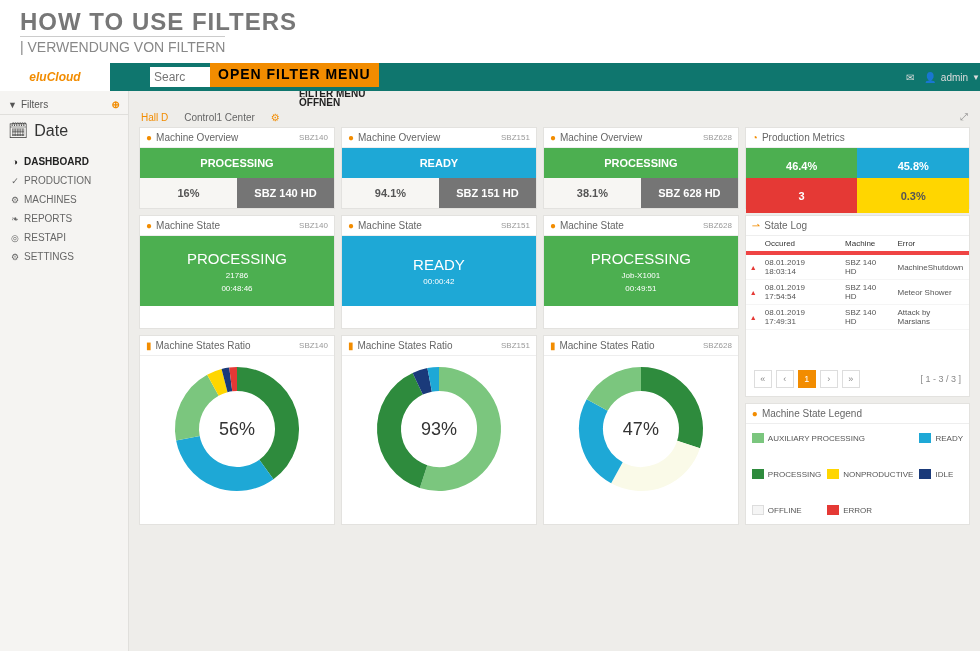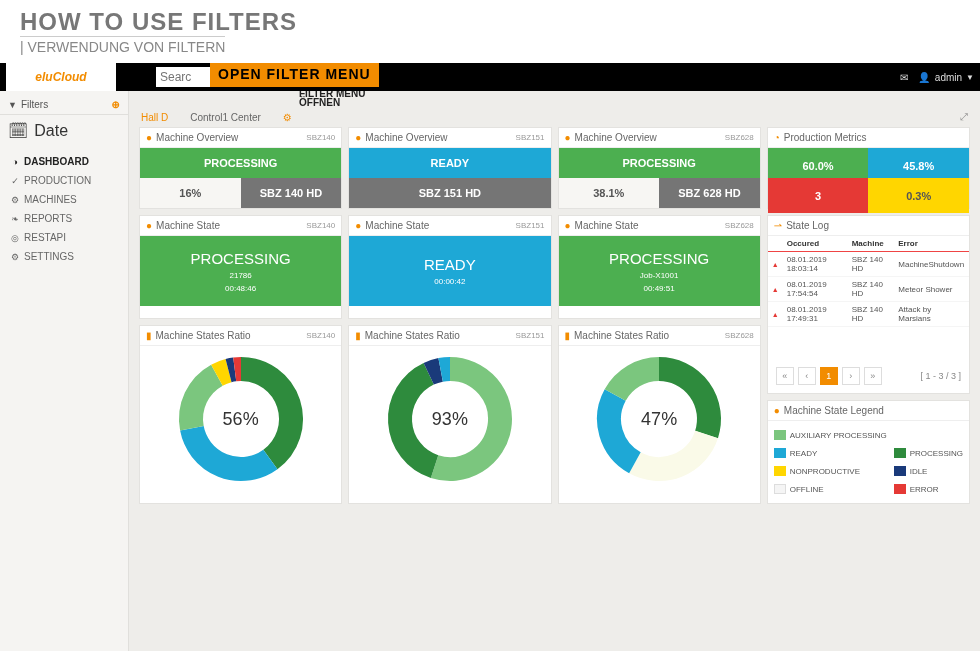--- a/index.html
+++ b/index.html
@@ -1,39 +1,39 @@
 <!DOCTYPE html>
 <html><head>
 <meta charset="utf-8">
 <style>
 *{box-sizing:border-box;margin:0;padding:0;font-family:Arial,Helvetica,sans-serif}
 body{background:#fff;width:980px;height:653px;overflow:hidden;font-size:10px;color:#555}
 .heading{padding:8px 20px;color:#888}
 .heading h1{font-size:24px;font-weight:700;letter-spacing:1px;color:#777}
 .heading h2{font-size:14px;font-weight:400;color:#888;border-top:1px solid #ccc;display:inline-block;padding-top:2px}
-.topbar{height:28px;background:#000000;display:flex;align-items:center;padding:0 6px;position:relative}
+.topbar{height:28px;background:#0f766e;display:flex;align-items:center;padding:0 0;position:relative}
 .logo{width:110px;background:#fff;height:28px;display:flex;align-items:center;justify-content:center;color:#f28c00;font-weight:bold;font-size:12px;font-style:italic;margin-right:40px}
 .search{width:60px;height:20px;padding:2px 4px;border:none;font-size:12px;color:#555}
 .annot{position:absolute;left:210px;top:0;height:24px;background:#f28c00;color:#000;font-weight:bold;font-size:14px;padding:3px 8px;letter-spacing:1px}
 .topbar-right{margin-left:auto;display:flex;align-items:center;gap:10px;color:#ddd}
 .user{display:flex;align-items:center;gap:4px;font-size:10px}
 .caret{font-size:8px}
 .layout{display:flex;height:560px}
 .sidebar{width:129px;background:#f5f4f2;border-right:1px solid #e0dfdc;padding:4px 0}
 .filters-row{display:flex;justify-content:space-between;align-items:center;padding:4px 8px;color:#555;border-bottom:1px solid #e0dfdc;font-size:10px}
 .filters-row .funnel{font-size:9px;margin-right:4px}
 .filters-row .plus{color:#f28c00;font-weight:bold}
 .date-row{padding:6px 8px;font-size:16px;color:#333;display:flex;align-items:center;gap:6px}
 .nav{padding:6px 0}
 .nav-item{padding:4px 10px;font-size:10px;color:#666;display:flex;align-items:center;gap:4px;cursor:pointer}
 .nav-item.active{font-weight:bold;color:#222}
 .nav-item .ico{width:10px;display:inline-block;text-align:center;font-size:9px}
 .main{flex:1;background:#eeedea;padding:0;overflow:hidden}
 .sub-annot{font-size:10px;color:#222;padding-left:170px;margin-top:-2px;line-height:9px;font-weight:bold}
-.bc{display:flex;align-items:center;gap:22px;padding:4px 12px;font-size:10px;color:#666}
+.bc{display:flex;align-items:center;gap:16px;padding:4px 12px;font-size:10px;color:#666}
 .bc .crumb{color:#666}
 .bc .crumb.active{color:#f28c00}
 .bc .gear{color:#f28c00}
 .bc .expand{margin-left:auto;color:#888;font-size:10px}
 .grid{display:grid;grid-template-columns:1fr 1fr 1fr 1fr;gap:6px;padding:0 10px 10px 10px}
 .card{background:#fff;border:1px solid #e3e2df}
 .card-h{display:flex;align-items:center;padding:4px 6px;font-size:10px;color:#666;border-bottom:1px solid #eee}
 .card-h .ico{color:#f28c00;margin-right:4px;font-size:10px}
 .card-h .tag{margin-left:auto;font-size:8px;color:#999}
 .stat-row{display:flex;height:30px}
@@ -45,30 +45,30 @@
 .red{background:#e53935;color:#fff}
 .yellow{background:#ffd600;color:#555}
 .state-body{height:70px;display:flex;flex-direction:column;align-items:center;justify-content:center;color:#fff}
 .state-body .title{font-size:15px;font-weight:400}
 .state-body .sub{font-size:8px;margin-top:4px}
 .donut-wrap{display:flex;align-items:flex-end;justify-content:center;padding:8px 0}
 .donut{position:relative;width:130px;height:130px}
 .donut svg{transform:rotate(-90deg)}
 .donut-label{position:absolute;top:50%;left:50%;transform:translate(-50%,-50%);font-size:18px;color:#333;font-weight:400}
 .err-table{width:100%;font-size:8px;border-collapse:collapse}
-.err-table th{text-align:left;padding:3px 4px;font-weight:bold;color:#333;border-bottom:1px solid #ef4444}
+.err-table th{text-align:left;padding:3px 4px;font-weight:normal;color:#333;border-bottom:4px solid #ef4444}
 .err-table td{padding:3px 4px;color:#555;border-bottom:1px solid #f5f5f5}
 .err-table .tri{color:#e53935;font-size:7px}
 .pager{display:flex;align-items:center;gap:4px;padding:40px 8px 8px 8px}
 .pg-btn{width:18px;height:18px;border:1px solid #ddd;display:flex;align-items:center;justify-content:center;font-size:9px;color:#888;background:#fff}
 .pg-btn.active{background:#f28c00;color:#fff;border-color:#f28c00}
 .pg-info{margin-left:auto;font-size:9px;color:#888}
 .legend{padding:6px}
 .legend-row{display:flex;align-items:center;gap:4px;padding:3px 0;font-size:8px;color:#555}
-.legend-grid{display:grid;grid-template-columns:1fr;gap:2px 6px}
+.legend-grid{display:grid;grid-template-columns:1fr 1fr 1fr;gap:20px 6px}
 .sw{width:12px;height:10px;display:inline-block}
 .sw.aux{background:#7bc67e}
 .sw.ready{background:#1ea8d6}
 .sw.proc{background:#2e8b3d}
 .sw.nonp{background:#ffd600}
 .sw.idle{background:#1a3a7a}
 .sw.off{background:#f5f5f5;border:1px solid #ddd}
 .sw.err{background:#e53935}
 .metrics-card .cell{height:35px}
 .col4{display:flex;flex-direction:column;gap:6px}
@@ -162,20 +162,21 @@
         <div class="card ">
           <div class="card-h">
             <span class="ico">●</span>
             <span>Machine Overview</span>
             <span class="tag">SBZ151</span>
           </div>
           <div class="stat-row">
             <div class="cell blue" style="flex:2">READY</div>
           </div>
           <div class="stat-row">
+            <div class="cell light">94.1%</div>
             <div class="cell gray">SBZ 151 HD</div>
           </div>
         </div>
         <div class="card ">
           <div class="card-h">
             <span class="ico">●</span>
             <span>Machine Overview</span>
             <span class="tag">SBZ628</span>
           </div>
           <div class="stat-row">
@@ -186,21 +187,21 @@
             <div class="cell gray">SBZ 628 HD</div>
           </div>
         </div>
         <div class="card metrics-card">
           <div class="card-h">
             <span class="ico">◔</span>
             <span>Production Metrics</span>
             <span class="tag"></span>
           </div>
           <div class="stat-row">
-            <div class="cell green">60.0%</div>
+            <div class="cell green">46.4%</div>
             <div class="cell blue">45.8%</div>
           </div>
           <div class="stat-row">
             <div class="cell red">3</div>
             <div class="cell yellow">0.3%</div>
           </div>
         </div>
         <div class="card ">
           <div class="card-h">
             <span class="ico">●</span>

